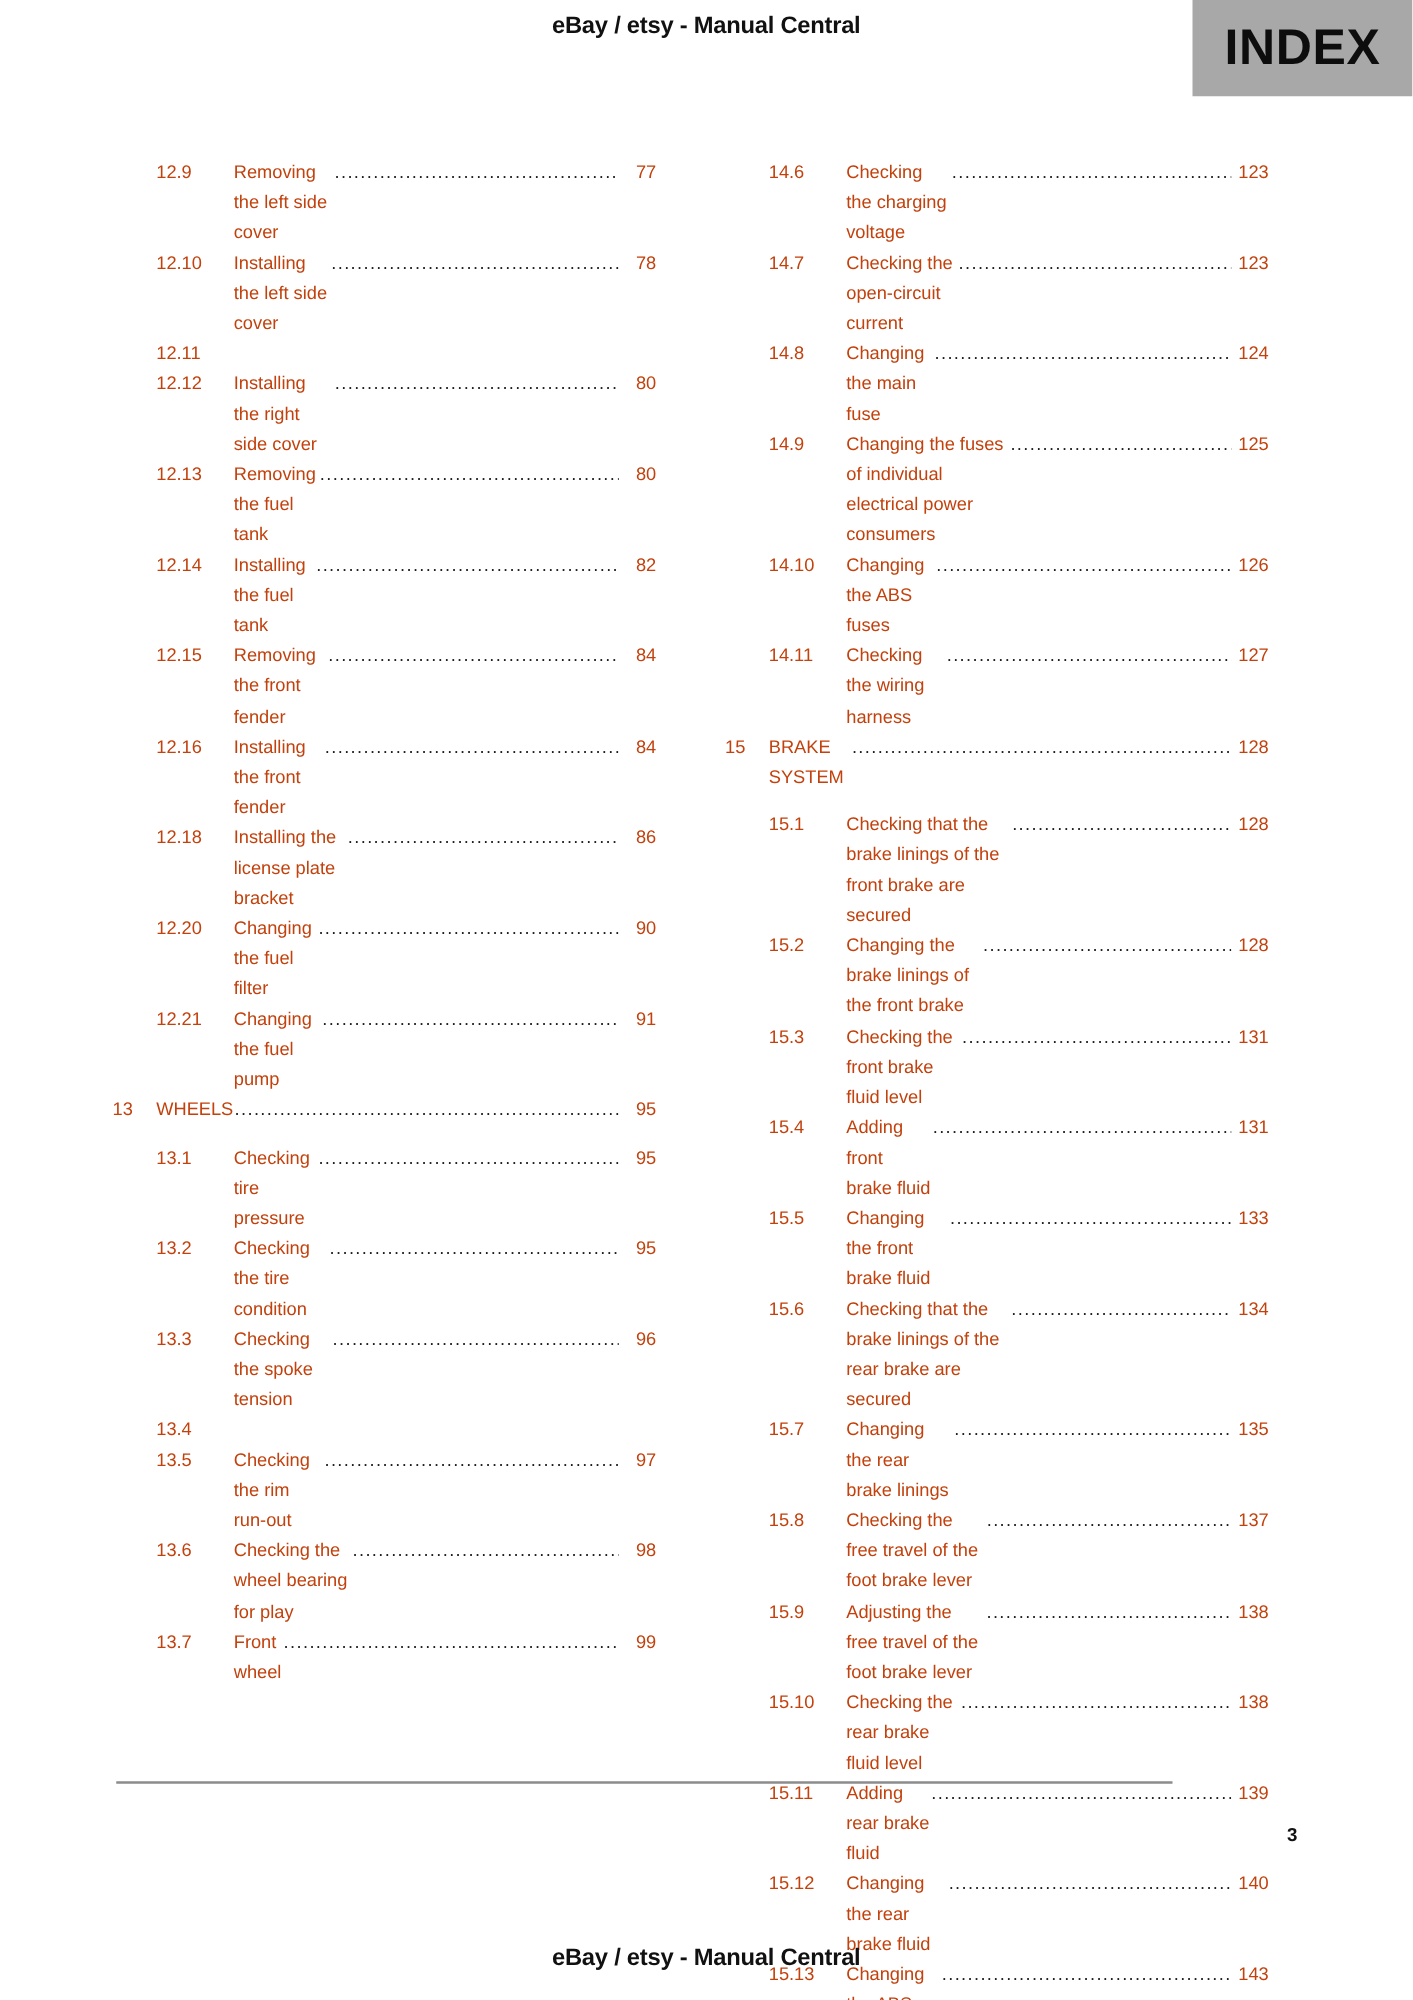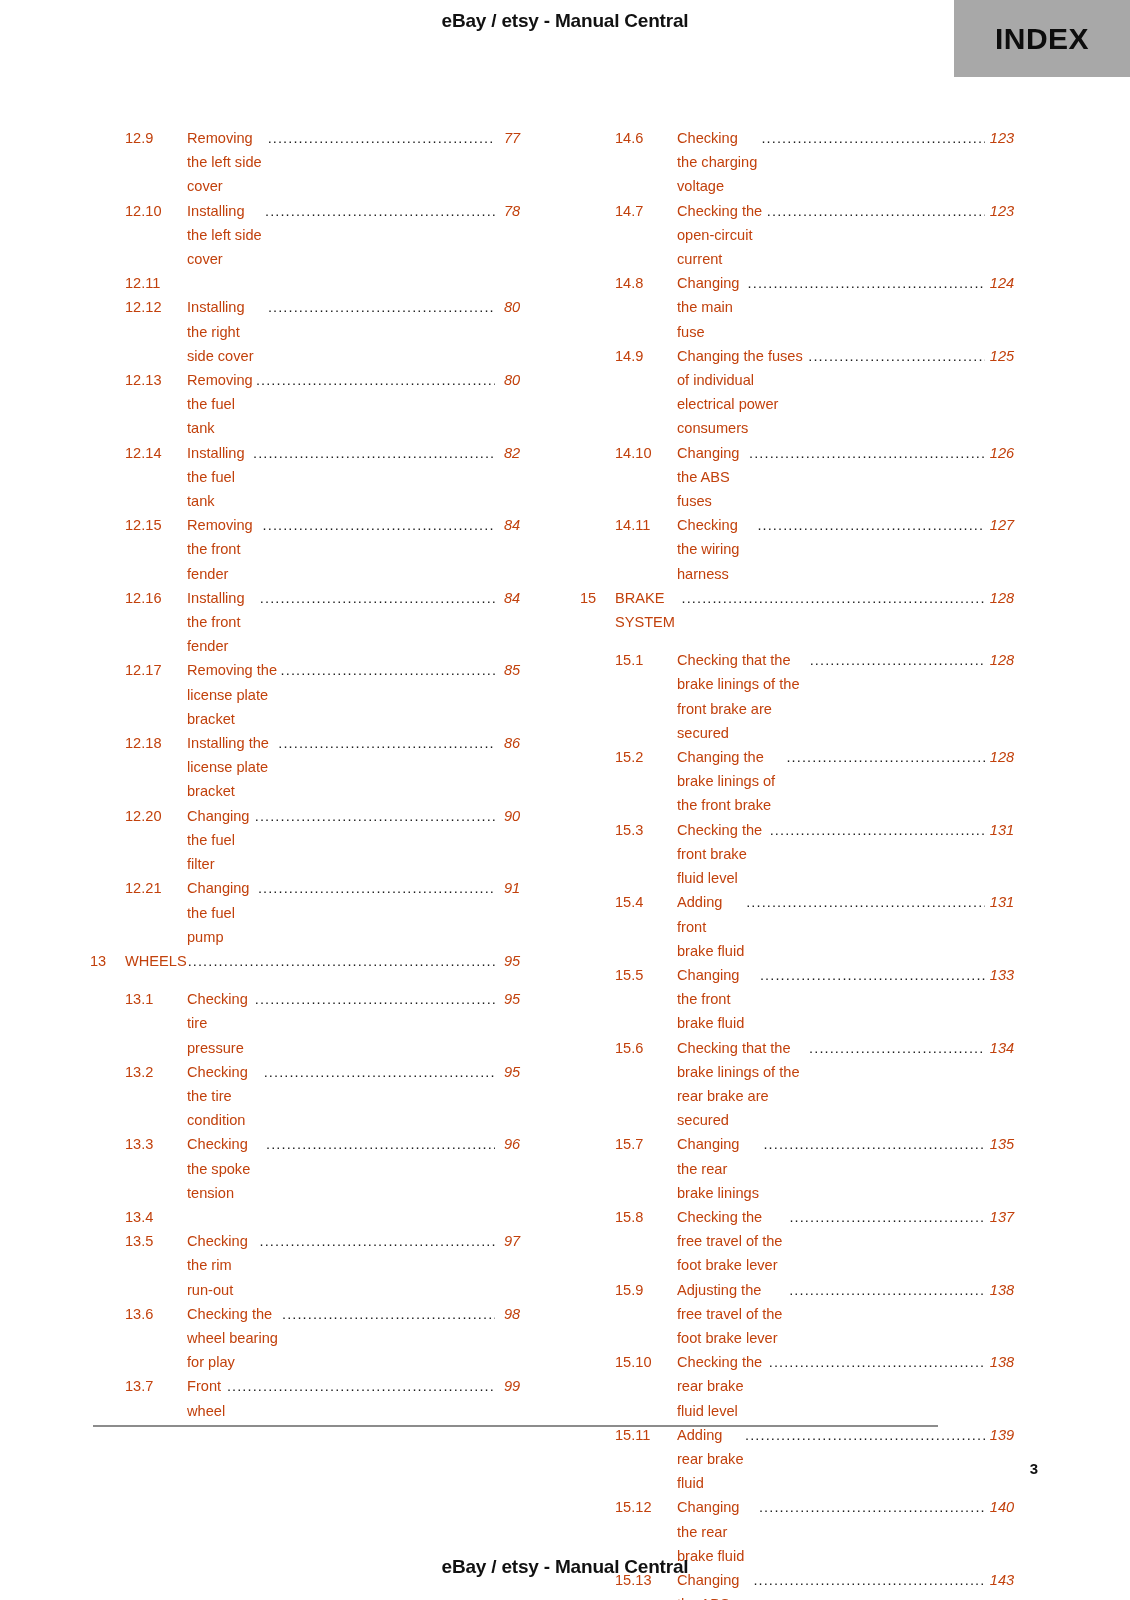--- a/index.html
+++ b/index.html
@@ -33,21 +33,21 @@
     top: 0;
     right: 0;
     width: 176px;
     height: 77px;
     background: #a8a8a8;
     display: flex;
     align-items: center;
     justify-content: center;
   }
   .index-tab-label {
-    font-size: 30px;
+    font-size: 40px;
     font-weight: bold;
     color: #0d0d0d;
     letter-spacing: 0.5px;
   }
 
   
   .columns {
     position: absolute;
     top: 126px;
     left: 0;
@@ -102,24 +102,23 @@
     white-space: nowrap;
     letter-spacing: 1.1px;
     color: #1c1c1c;
     margin: 0 1px;
   }
   .leader::before {
     content: "......................................................................................................";
   }
   .pg {
     flex: 0 0 auto;
-    text-align: center;
+    text-align: right;
     padding-left: 3px;
     min-width: 26px;
-    font-style: italic;
   }
 
   
   .footer-rule {
     position: absolute;
     left: 93px;
     top: 1425px;
     width: 845px;
     height: 2px;
     background: #8c8c8c;
@@ -223,30 +222,20 @@
         <span class="num">12.16</span>
         <span class="title-wrap">
           <span class="line">
             <span class="txt">Installing the front fender</span>
             <span class="leader"></span>
             <span class="pg">84</span>
           </span>
         </span>
       </div>
       <div class="toc-entry level-2">
-        <span class="num">12.17</span>
-        <span class="title-wrap">
-          <span class="line">
-            <span class="txt">Removing the license plate bracket</span>
-            <span class="leader"></span>
-            <span class="pg">85</span>
-          </span>
-        </span>
-      </div>
-      <div class="toc-entry level-2">
         <span class="num">12.18</span>
         <span class="title-wrap">
           <span class="line">
             <span class="txt">Installing the license plate bracket</span>
             <span class="leader"></span>
             <span class="pg">86</span>
           </span>
         </span>
       </div>
       <div class="toc-entry level-2">

